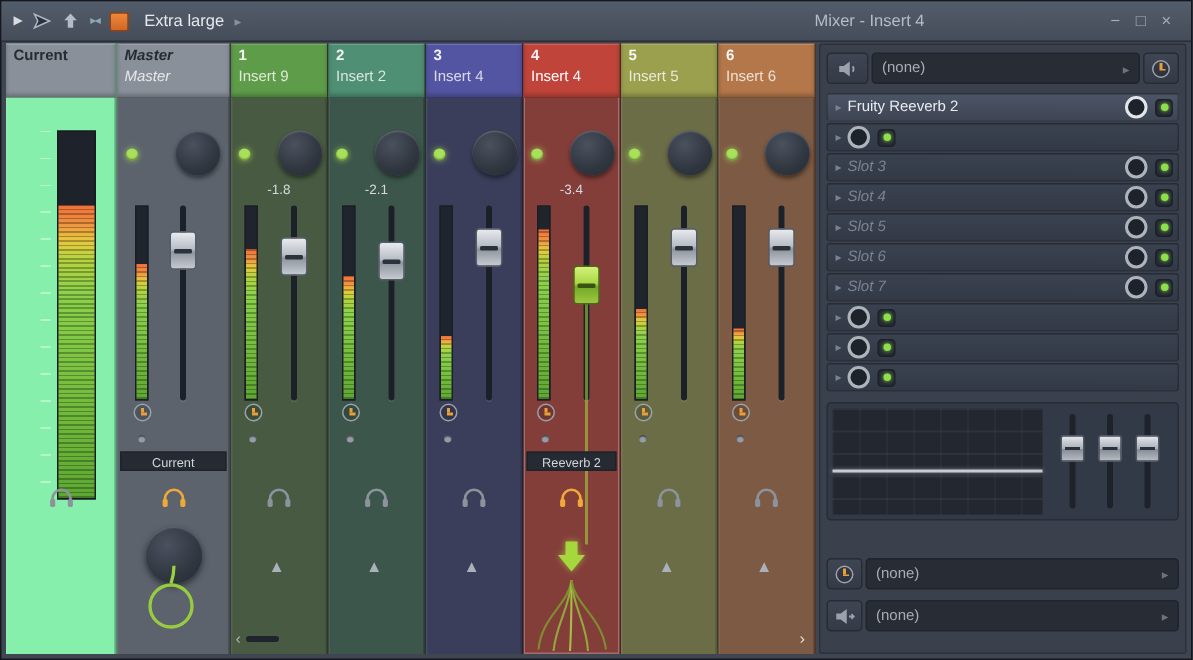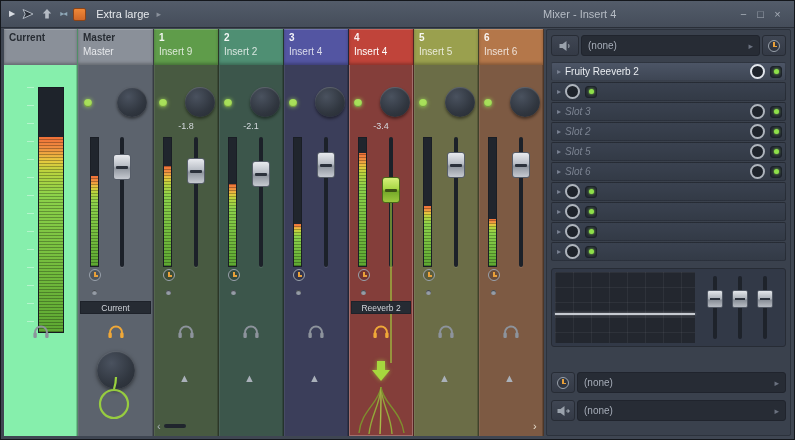--- a/index.html
+++ b/index.html
@@ -157,21 +157,21 @@
           <div class="mfill" style="height: 80%;"></div>
         </div>
         <svg class="hp" viewBox="0 0 18 14">
             <path class="hpband" d="M3 12 V7.5 a6 6 0 0 1 12 0 V12"></path>
             <rect x="1.4" y="7.6" width="3.4" height="5.4" rx="1.2"></rect>
             <rect x="13.2" y="7.6" width="3.4" height="5.4" rx="1.2"></rect>
           </svg>
       </div>
 
       <div class="strip master" style="background: rgb(92, 99, 109);">
-        <div class="header" style="background: rgb(138, 144, 153);">
+        <div class="header" style="background: rgb(138, 144, 153); font-style: italic;">
           <div class="tname dark">Master</div>
           <div class="tsub">Master</div>
         </div>
         <span class="led"></span>
         <span class="knob"></span>
         <div class="meter">
             <div class="mfill" style="height: 70%;"></div>
           </div>
         <div class="ftrack"></div>
         <div class="frange">
@@ -403,21 +403,21 @@
         <div class="slot">
           <span class="arr">▸</span>
           <span class="lbl">Slot 3</span>
           <span class="sknob"></span>
           <span class="sledbox">
               <span class="sled"></span>
             </span>
         </div>
         <div class="slot">
           <span class="arr">▸</span>
-          <span class="lbl">Slot 2</span>
+          <span class="lbl">Slot 4</span>
           <span class="sknob"></span>
           <span class="sledbox">
               <span class="sled"></span>
             </span>
         </div>
         <div class="slot">
           <span class="arr">▸</span>
           <span class="lbl">Slot 5</span>
           <span class="sknob"></span>
           <span class="sledbox">
@@ -427,20 +427,21 @@
         <div class="slot">
           <span class="arr">▸</span>
           <span class="lbl">Slot 6</span>
           <span class="sknob"></span>
           <span class="sledbox">
               <span class="sled"></span>
             </span>
         </div>
         <div class="slot">
           <span class="arr">▸</span>
+          <span class="lbl">Slot 7</span>
           <span class="sknob"></span>
           <span class="sledbox">
               <span class="sled"></span>
             </span>
         </div>
         <div class="slot">
           <span class="arr">▸</span>
           <span class="sknob"></span>
           <span class="sledbox">
               <span class="sled"></span>

